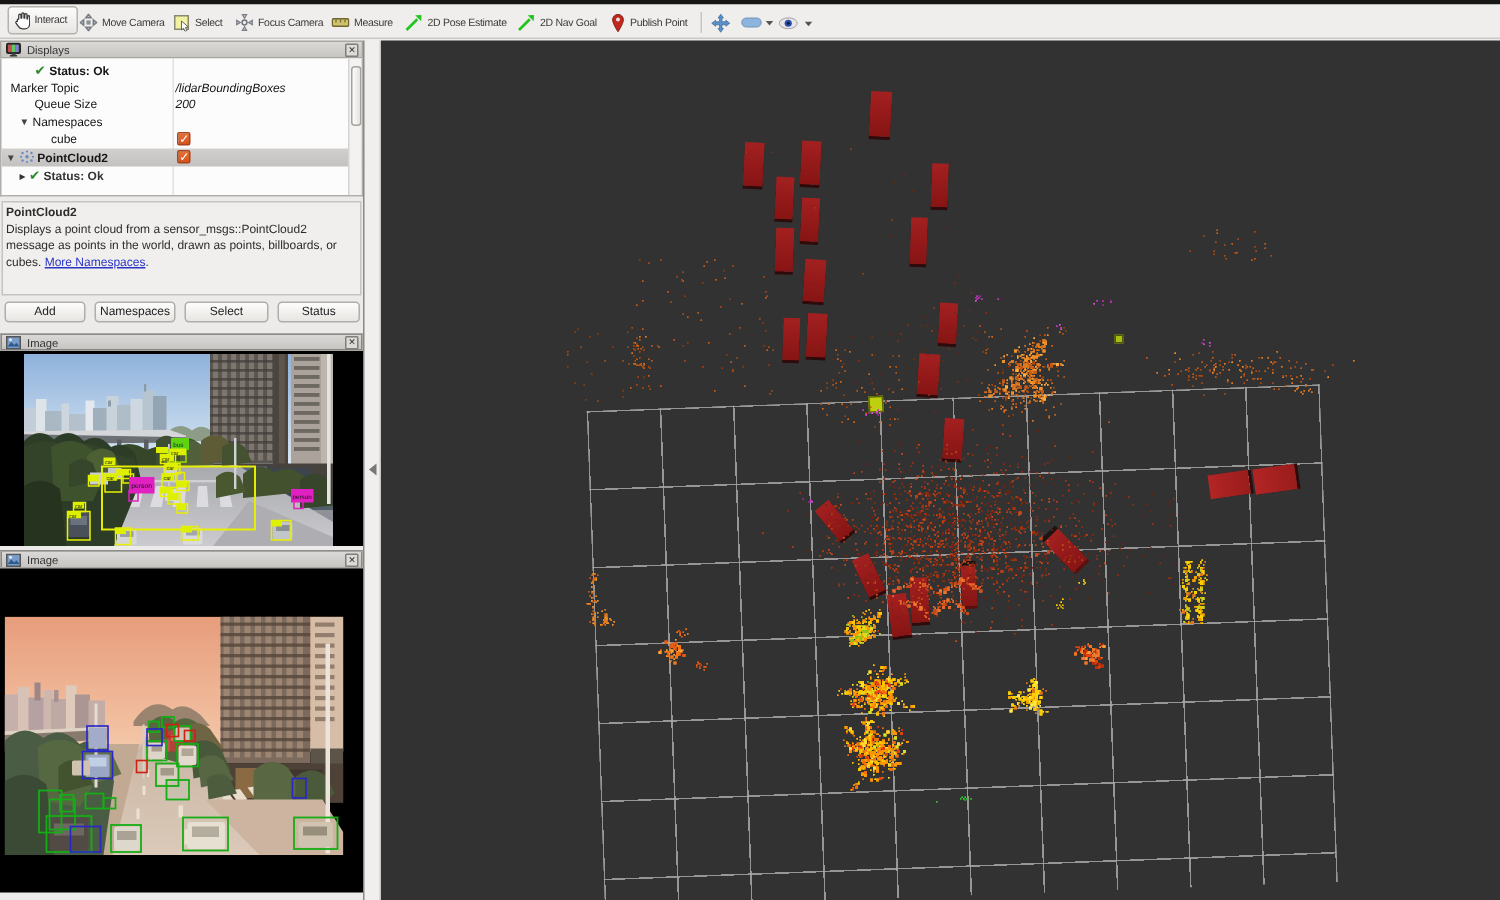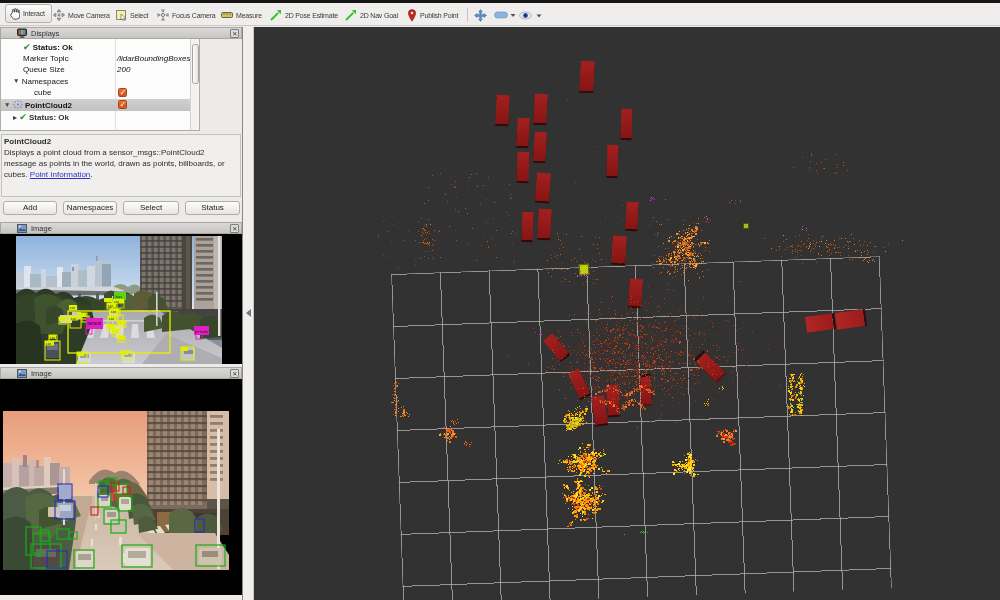--- a/index.html
+++ b/index.html
@@ -6,26 +6,26 @@
 html,body { width:1000px; height:600px; overflow:hidden; background:#edebe9; font-family:"Liberation Sans", sans-serif; }
 #stage { position:relative; width:1000px; height:600px; }
 
 #topstrip { position:absolute; left:0; top:0; width:1000px; height:3px; background:#161616; }
 #toolbar { position:absolute; left:0; top:3px; width:1000px; height:23px; background:#efeeec; border-bottom:1px solid #cbc9c5; }
 .tbtn { position:absolute; top:4px; height:16px; display:flex; align-items:center; gap:3px; font-size:7px; letter-spacing:-0.2px; color:#3a3a3a; white-space:nowrap; }
 .tbtn svg { display:block; flex:none; }
 #btn-interact { left:5px; top:1px; height:19px; padding:0 6px 0 3px; border:1px solid #b4b2ae; border-radius:3px; background:linear-gradient(#fcfcfb,#e7e5e2); box-shadow:0 1px 1px rgba(255,255,255,.8) inset; }
 .sep { position:absolute; top:5px; width:1px; height:14px; background:#c8c6c2; }
 
-.panel-title { position:relative; height:12px; background:linear-gradient(#dbd9d7,#c7c5c2); border:1px solid #a9a7a3; display:flex; align-items:center; font-size:7.5px; color:#333; padding-left:16px; gap:4px; }
+.panel-title { position:relative; height:12px; background:linear-gradient(#dbd9d7,#c7c5c2); border:1px solid #a9a7a3; display:flex; align-items:center; font-size:7.5px; color:#333; padding-left:3px; gap:4px; }
 .closebox { position:absolute; right:2px; top:1px; width:9px; height:9px; background:#dddbd8; border:1px solid #807e7a; border-radius:1px; }
 .closebox:before { content:"✕"; position:absolute; left:1.2px; top:1.2px; font-size:6px; line-height:6px; color:#333; }
 
 #displays { position:absolute; left:0; top:27px; width:242px; height:195px; background:#edebe9; }
-#tree { position:absolute; left:0; top:12px; width:200px; height:92px; background:#fcfcfc; border:1px solid #b0aeaa; border-top:none; overflow:hidden; padding-top:2px; }
+#tree { position:absolute; left:0; top:12px; width:242px; height:92px; background:#fcfcfc; border:1px solid #b0aeaa; border-top:none; overflow:hidden; padding-top:2px; }
 .trow { position:relative; height:11.6px; font-size:8px; color:#151515; }
 .trow .c1 { position:absolute; top:1px; }
 .trow .c2 { position:absolute; left:116px; top:1px;font-style:italic; }
 .coldiv { position:absolute; left:114px; top:0; width:1px; height:92px; background:#e2e0de; }
 .tick { color:#2e8b2e; font-size:9px; }
 .tri { display:inline-block; font-size:6.5px; color:#444; vertical-align:1px; }
 .chk { position:absolute; left:117px; top:1px; width:9px; height:9px; border:1px solid #99978f; border-radius:1.5px; background:#fff; }
 .chk.on { background:linear-gradient(#e87034,#d4541e); border-color:#a94318; }
 .chk.on:after { content:"✓"; position:absolute; left:0.5px; top:-1px; font-size:8px; color:#fff; }
 #scroll2 { position:absolute; right:0px; top:0px; width:9px; height:91px; background:#f4f2f0; border-left:1px solid #d6d4d0; }
@@ -152,21 +152,21 @@
           <rect x="6.1" y="1.8" width="2.4" height="4.9" fill="#8080d0"></rect>
           <rect x="3.6" y="7.5" width="2.8" height="1.2" fill="#444"></rect>
           <rect x="2.6" y="8.7" width="4.8" height="1" fill="#333"></rect>
         </svg>Displays<span class="closebox"></span></div>
     <div id="tree">
       <div class="coldiv"></div>
       <div class="trow">
           <span class="c1" style="left:22px"><span class="tick">✔</span> <b>Status: Ok</b></span>
         </div>
       <div class="trow">
-          <span class="c1" style="left:22px">Marker Topic</span>
+          <span class="c1" style="left:6px">Marker Topic</span>
           <span class="c2">/lidarBoundingBoxes</span>
         </div>
       <div class="trow">
           <span class="c1" style="left:22px">Queue Size</span>
           <span class="c2">200</span>
         </div>
       <div class="trow">
           <span class="c1" style="left:12px"><span class="tri">▼</span> Namespaces</span>
         </div>
       <div class="trow">
@@ -189,21 +189,21 @@
             </svg> <b>PointCloud2</b></span>
           <span class="chk on"></span>
         </div>
       <div class="trow" style="height:11px">
           <span class="c1" style="left:12px;color:#333">▸ <span class="tick">✔</span> <b>Status: Ok</b></span>
         </div>
       <div id="scroll2">
           <div class="thumb"></div>
         </div>
     </div>
-    <div id="desc"><b>PointCloud2</b><br>Displays a point cloud from a sensor_msgs::PointCloud2 message as points in the world, drawn as points, billboards, or cubes. <span class="link">Point Information</span>.</div>
+    <div id="desc"><b>PointCloud2</b><br>Displays a point cloud from a sensor_msgs::PointCloud2 message as points in the world, drawn as points, billboards, or cubes. <span class="link">More Namespaces</span>.</div>
     <div class="btnrow">
       <div class="pbtn" style="left:3px;width:54px">Add</div>
       <div class="pbtn" style="left:63px;width:54px">Namespaces</div>
       <div class="pbtn" style="left:123px;width:56px">Select</div>
       <div class="pbtn" style="left:185px;width:55px">Status</div>
     </div>
   </div>
 
   <div id="img1">
     <div class="panel-title"><svg width="10" height="9" viewBox="0 0 10 9">

